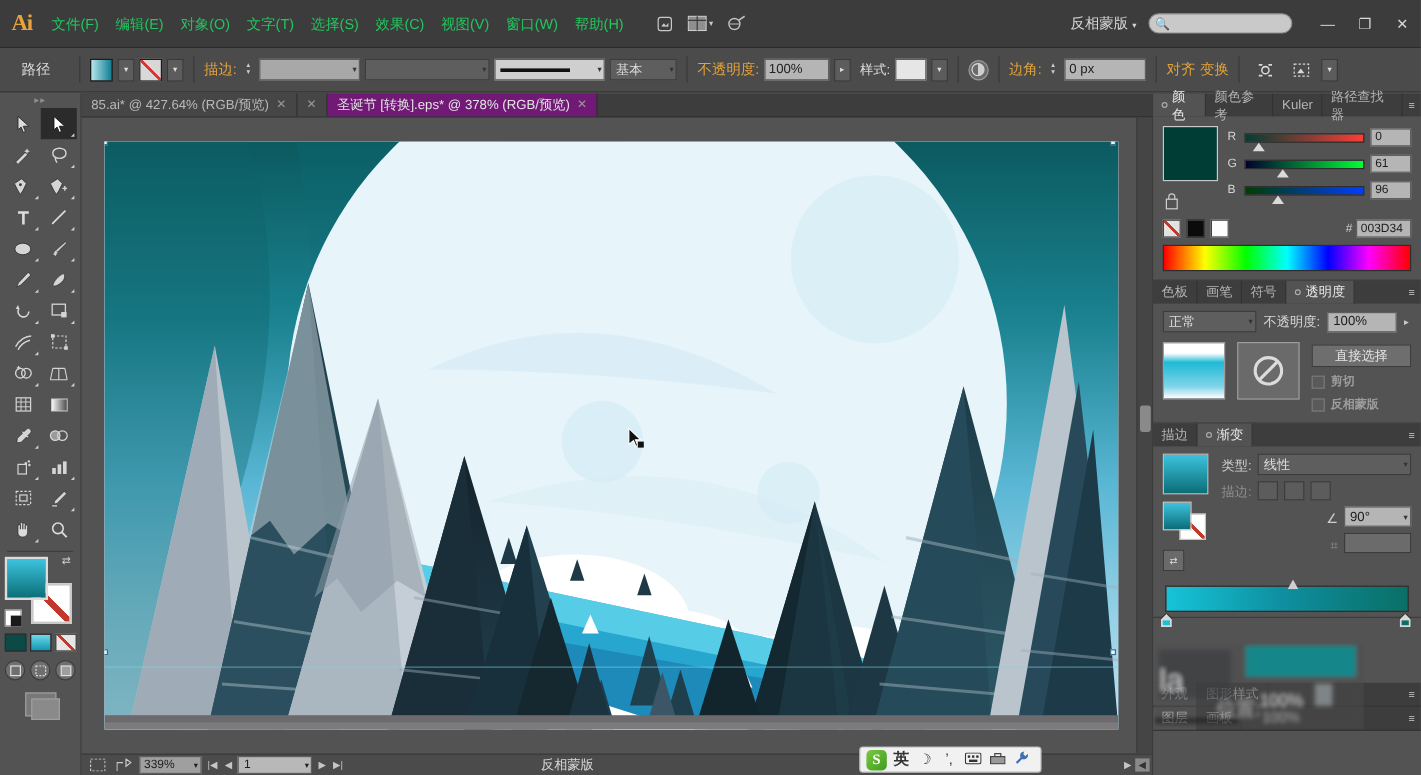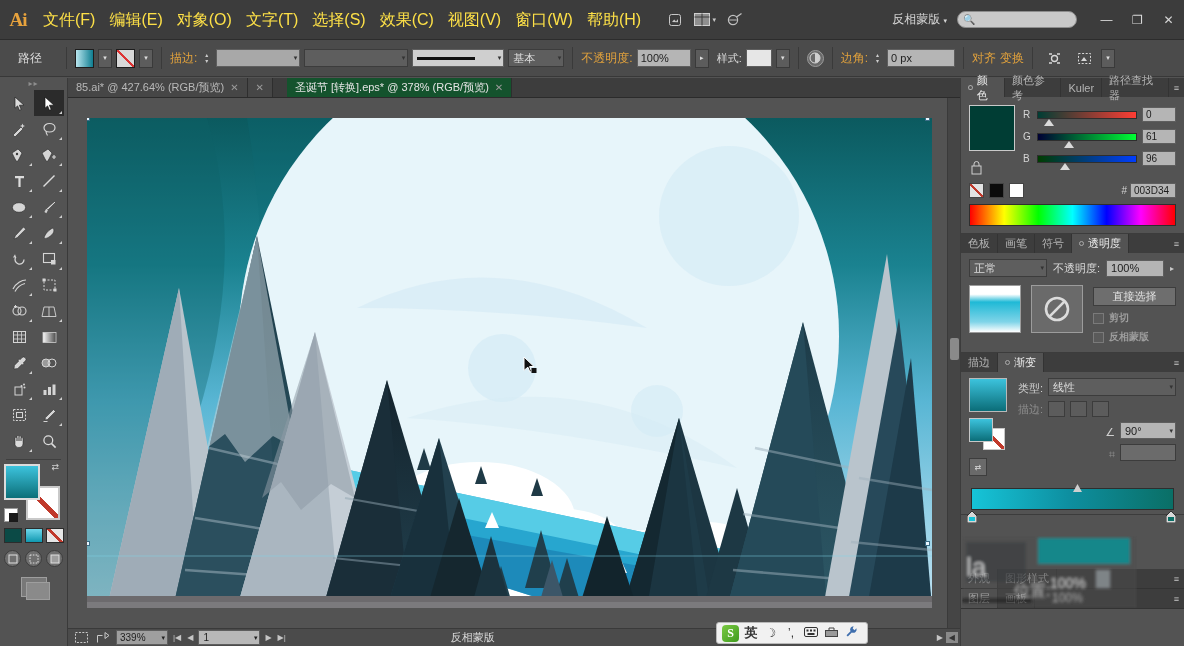--- a/index.html
+++ b/index.html
@@ -19,21 +19,21 @@
     position: absolute; left: 0; top: 0; width: 1184px; height: 40px;
     background: #3c3c3c; display: flex; align-items: center;
     border-bottom: 1px solid #2c2c2c;
   }
   .ai-logo {
     width: 36px; height: 38px; display: flex; align-items: center; justify-content: center;
     font-weight: bold; font-size: 19px; color: #e8a33d; letter-spacing: -1px;
     font-family: "Liberation Serif", serif;
   }
   .menu-item {
-    padding: 4px 7px; font-size: 16px; color: #fde047; white-space: nowrap;
+    padding: 4px 7px; font-size: 12px; color: #22c55e; white-space: nowrap;
     line-height: 14px;
   }
   .menu-right { margin-left: auto; display: flex; align-items: center; height: 100%; }
   .mb-icon {
     width: 26px; height: 24px; display: flex; align-items: center; justify-content: center;
     color: #c8c8c8;
   }
   .workspace-sel {
     font-size: 12px; color: #d6d6d6; padding: 3px 6px; margin-right: 4px; white-space: nowrap;
   }
@@ -97,21 +97,21 @@
   .tabbar {
     position: absolute; left: 68px; top: 78px; width: 892px; height: 20px;
     background: #3d3d3d; display: flex; align-items: stretch;
     border-bottom: 1px solid #2b2b2b;
   }
   .doctab {
     display: flex; align-items: center; gap: 6px; padding: 0 8px;
     font-size: 11px; color: #b9b9b9; background: #464646;
     border-right: 1px solid #2e2e2e; white-space: nowrap;
   }
-  .doctab.active { background: #14532d; color: #e4e4e4; margin-left: 14px; }
+  .doctab.active { background: #701a75; color: #e4e4e4; }
   .doctab .x { font-size: 10px; color: #9a9a9a; }
 
   
   .toolbar {
     position: absolute; left: 0; top: 78px; width: 68px; height: 568px;
     background: #535353; border-right: 1px solid #3a3a3a;
   }
   .tb-grip {
     height: 10px; display: flex; align-items: center; justify-content: center;
     color: #8e8e8e; font-size: 8px; letter-spacing: 1px;

